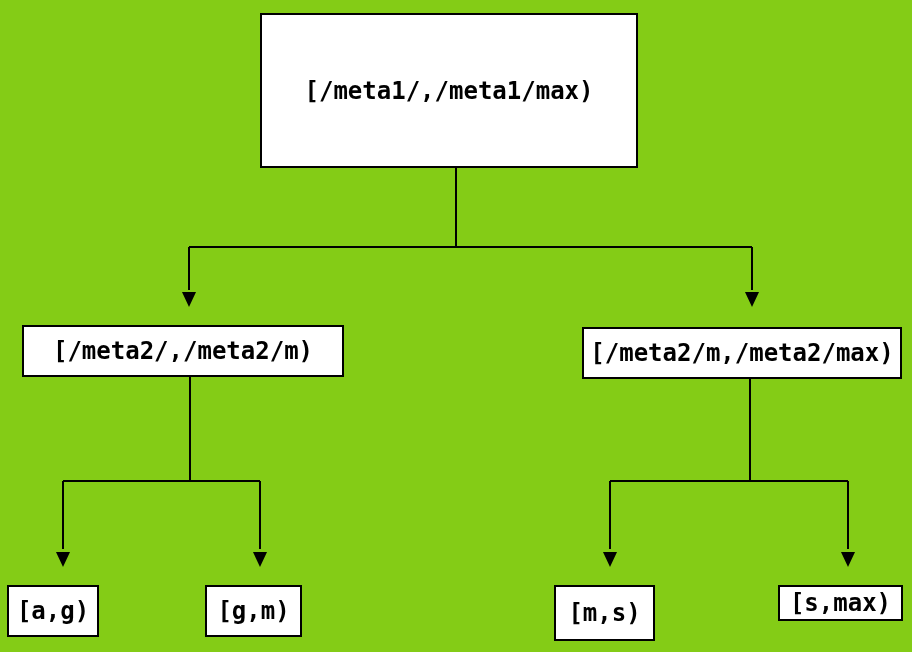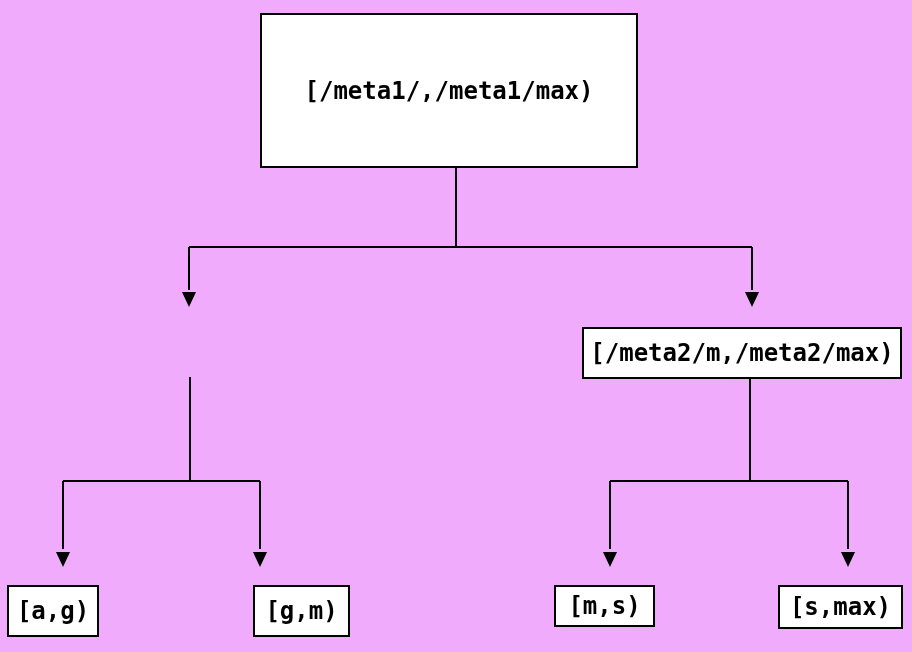--- a/index.html
+++ b/index.html
@@ -4,21 +4,21 @@
 <style>
   html, body {
     margin: 0;
     padding: 0;
     background: #ffffff;
   }
   .canvas {
     position: relative;
     width: 912px;
     height: 652px;
-    background: #f0abfc;
+    background: #84cc16;
     font-family: "DejaVu Sans Mono", "Liberation Mono", monospace;
     overflow: hidden;
   }
   .edges {
     position: absolute;
     left: 0;
     top: 0;
     width: 912px;
     height: 652px;
   }
@@ -32,23 +32,23 @@
     justify-content: center;
     color: #000000;
     font-size: 24px;
     font-weight: bold;
     white-space: nowrap;
   }
   .node-root    { left: 260px; top: 13px;  width: 378px; height: 155px; }
   .node-l1left  { left: 22px;  top: 325px; width: 322px; height: 52px; }
   .node-l1right { left: 582px; top: 327px; width: 320px; height: 52px; }
   .node-leaf-ag   { left: 7px;   top: 585px; width: 92px; height: 52px; }
-  .node-leaf-gm   { left: 205px; top: 585px; width: 97px;  height: 52px; margin-left: 48px; }
-  .node-leaf-ms   { left: 554px; top: 585px; width: 101px; height: 42px; justify-content: center; }
-  .node-leaf-smax { left: 778px; top: 585px; width: 125px; height: 44px; }
+  .node-leaf-gm   { left: 205px; top: 585px; width: 97px;  height: 52px; }
+  .node-leaf-ms   { left: 554px; top: 585px; width: 101px; height: 56px; justify-content: center; }
+  .node-leaf-smax { left: 778px; top: 585px; width: 125px; height: 36px; }
   .edge-line {
     stroke: #000000;
     stroke-width: 2;
     fill: none;
   }
   .arrowhead {
     fill: #000000;
     stroke: none;
   }
 </style>
@@ -78,20 +78,23 @@
     <path class="edge-line" d="M610 481 V549"></path>
     <polygon class="arrowhead" points="603,552 617,552 610,567"></polygon>
     <path class="edge-line" d="M848 481 V549"></path>
     <polygon class="arrowhead" points="841,552 855,552 848,567"></polygon>
   </svg>
 
   <div class="node node-root">
     <span>[/meta1/,/meta1/max)</span>
   </div>
 
+  <div class="node node-l1left">
+    <span>[/meta2/,/meta2/m)</span>
+  </div>
 
   <div class="node node-l1right">
     <span>[/meta2/m,/meta2/max)</span>
   </div>
 
   <div class="node node-leaf-ag">
     <span>[a,g)</span>
   </div>
 
   <div class="node node-leaf-gm">

